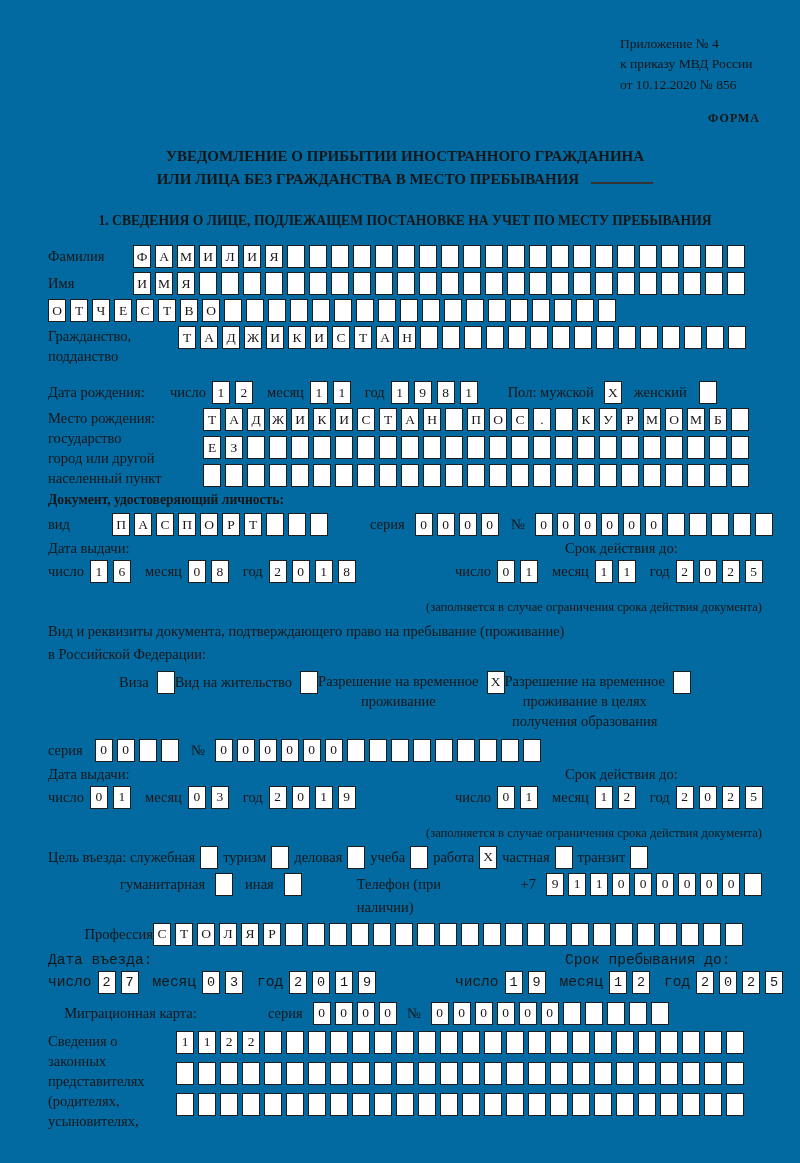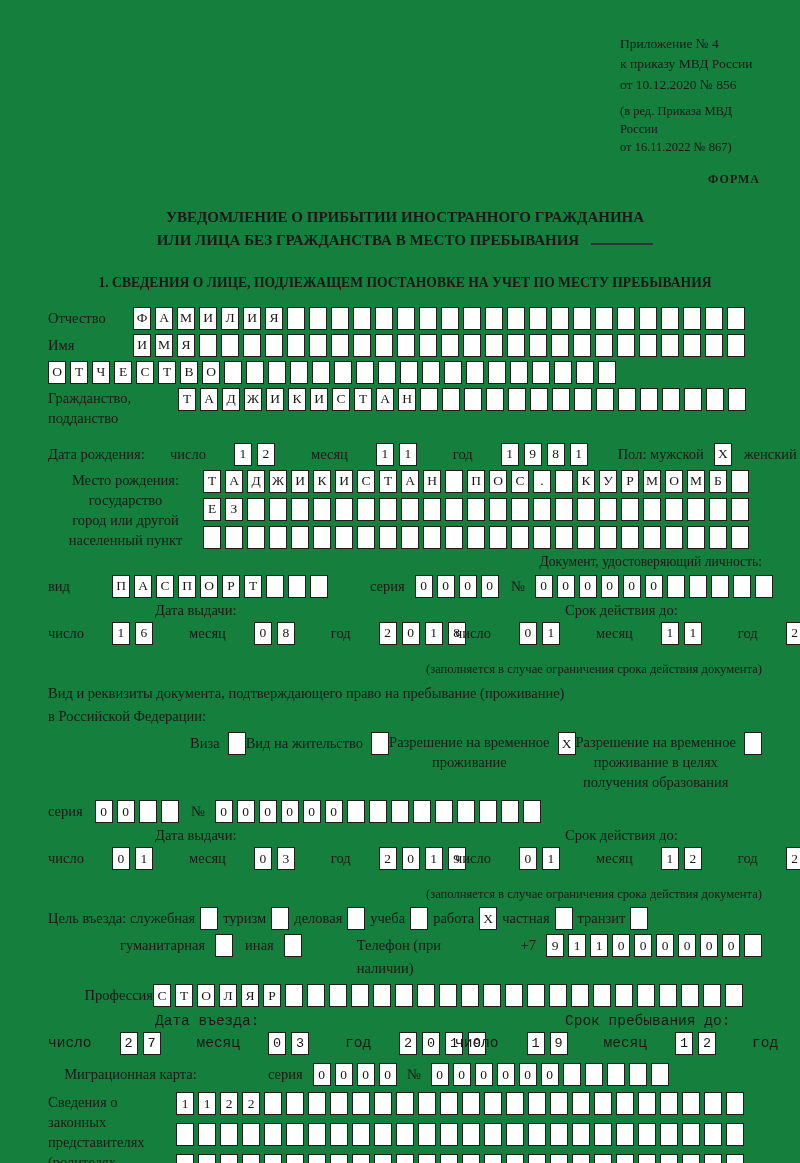--- a/index.html
+++ b/index.html
@@ -1,92 +1,88 @@
 <!DOCTYPE html>
 <html><head>
 <meta charset="utf-8">
 <style>
   * { margin:0; padding:0; box-sizing:border-box; }
   html,body { background:#ffffff; }
   .page {
-    width:800px; height:1163px; background:#15803d;
+    width:800px; height:1163px; background:#0369a1;
     font-family:"Liberation Serif", serif; color:#171717;
     padding:34px 38px 0 48px; overflow:hidden; position:relative;
   }
   
   .hdr { margin-left:572px; font-size:13.5px; line-height:1.5; }
   .hdr .sub { margin-top:7px; font-size:12.5px; line-height:1.45; }
   .forma { text-align:right; font-weight:bold; font-size:12px; margin-top:16px; letter-spacing:1px; padding-right:2px; }
   .title { text-align:center; font-weight:bold; font-size:15px; margin-top:19px; line-height:1.55; }
   .blank { display:inline-block; width:62px; border-bottom:2px solid #333; height:13px; margin-left:12px; }
   .sec-h { text-align:center; font-weight:bold; font-size:13.6px; margin-top:22px; margin-bottom:16px; }
 
   .frow { display:flex; align-items:flex-start; margin-bottom:4px; }
   .lbl  { font-size:14.5px; line-height:23px; flex:none; }
   .lblblock { font-size:14.5px; line-height:20px; flex:none; }
-  .w85  { width:85px; }  .w130 { width:130px; } .w155 { width:155px;text-align:center; }
+  .w85  { width:85px; }  .w130 { width:130px; } .w155 { width:155px; }
   .w64  { width:64px; }  .w105 { width:105px;text-align:right; } .w128 { width:128px; }
   .w112 { width:112px; } .w165 { width:165px; }
 
   .cells { display:flex; gap:4px; flex:none; }
   .cell  { width:18px; height:23px; border:1.5px solid #1d1d1d; background:#fff;
            display:flex; align-items:center; justify-content:center;
            font-size:13.5px; flex:none; }
   .stack { display:flex; flex-direction:column; gap:5px; }
 
-  .dgroup { display:flex; align-items:center;gap:22px; }
+  .dgroup { display:flex; align-items:center; }
   .dgroup .cells { gap:5px; }
   .dlbl { font-size:14.5px; line-height:23px; margin-right:6px; }
   .mlg  { margin-left:14px; }
   .dblock { display:flex; margin-top:2px; }
   .dcol-l { width:407px; flex:none; }
   .dcol-r { flex:1; }
   .dhead  { font-size:14.5px; margin-bottom:3px; }
-  .dhead-l { margin-left:107px; }
+  .dhead-l { }
   .dhead-r { margin-left:110px; }
   .note { font-size:12.6px; text-align:right; margin-top:17px; margin-bottom:5px; }
 
   .txt { font-size:14.5px; line-height:1.6; }
-  .docline { text-align:right; font-weight:normal; font-size:13.6px; margin:4px 0 5px 0; }
+  .docline { text-align:left; font-weight:bold; font-size:13.6px; margin:4px 0 5px 0; }
 
   .pair { display:flex; align-items:flex-start; gap:8px; }
   .plbl { font-size:14.5px; line-height:23px; }
   .pcenter { text-align:center; line-height:20px; }
-  .permit-row { justify-content:flex-end; margin-top:4px; margin-bottom:8px; }
+  .permit-row { justify-content:center; margin-top:4px; margin-bottom:8px; }
   .purpose-row { gap:5px; margin-top:0; }
   .phone-row { margin-top:2px; }
   .gap42 { margin-left:42px; } .gap12 { margin-left:12px; } .gap10 { margin-left:10px; }
   .gap30 { margin-left:30px; } .gap72 { margin-left:72px; } .gap55 { margin-left:55px; }
 </style>
 </head>
 <body>
 
 <div class="page">
 
   <div class="hdr">
     <div>Приложение № 4</div>
     <div>к приказу МВД России</div>
     <div>от 10.12.2020 № 856</div>
-    <div class="sub">
-      <div>(в ред. Приказа МВД России</div>
-      <div>от 16.11.2022 № 867)</div>
-    </div>
   </div>
 
   <div class="forma">ФОРМА</div>
 
   <div class="title">
     <div>УВЕДОМЛЕНИЕ О ПРИБЫТИИ ИНОСТРАННОГО ГРАЖДАНИНА</div>
     <div><span>ИЛИ ЛИЦА БЕЗ ГРАЖДАНСТВА В МЕСТО ПРЕБЫВАНИЯ</span><span class="blank"></span></div>
   </div>
 
   <div class="sec-h">1. СВЕДЕНИЯ О ЛИЦЕ, ПОДЛЕЖАЩЕМ ПОСТАНОВКЕ НА УЧЕТ ПО МЕСТУ ПРЕБЫВАНИЯ</div>
 
   <div class="frow">
-    <span class="lbl w85">Отчество</span>
+    <span class="lbl w85">Фамилия</span>
     <div class="cells">
         <span class="cell">Ф</span>
         <span class="cell">А</span>
         <span class="cell">М</span>
         <span class="cell">И</span>
         <span class="cell">Л</span>
         <span class="cell">И</span>
         <span class="cell">Я</span>
         <span class="cell"></span>
         <span class="cell"></span>

